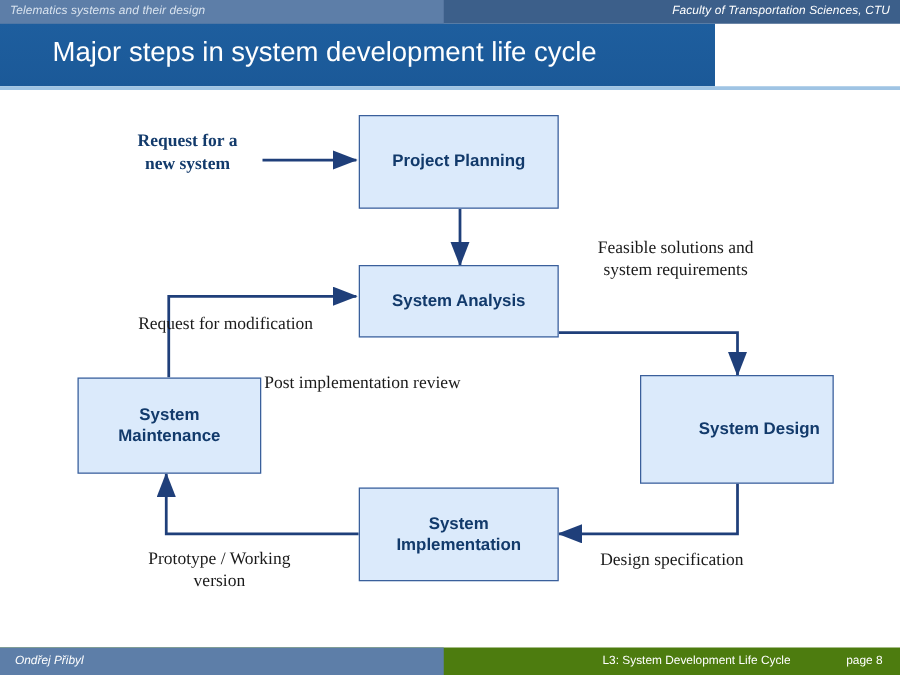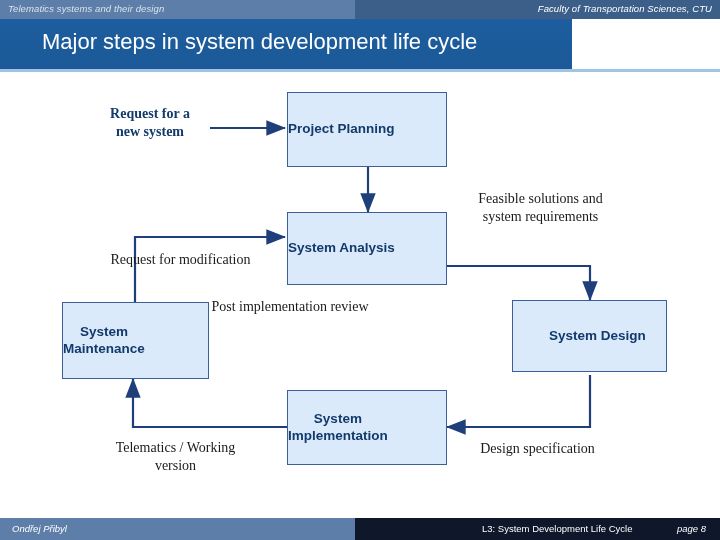--- a/index.html
+++ b/index.html
@@ -65,21 +65,21 @@
     left: 0; top: 69px;
     width: 720px; height: 3px;
     background: #9fc4e4;
   }
 
   
   .bottombar {
     position: absolute;
     left: 0; bottom: 0;
     width: 720px; height: 22px;
-    background: #0f172a;
+    background: #4d7c0f;
   }
   .bottombar .left-strip {
     position: absolute;
     left: 0; top: 0;
     width: 355px; height: 22px;
     background: #5d7ea8;
   }
   .bottombar .left-text {
     position: absolute;
     left: 12px; top: 5px;
@@ -90,21 +90,20 @@
   .bottombar .center-text {
     position: absolute;
     left: 482px; top: 5px;
     font-size: 9.5px;
     color: #ffffff;
   }
   .bottombar .page-text {
     position: absolute;
     right: 14px; top: 5px;
     font-size: 9.5px;
-    font-style: italic;
     color: #ffffff;
   }
 
   
   .canvas {
     position: absolute;
     left: 0; top: 72px;
     width: 720px; height: 446px;
   }
   .canvas svg {
@@ -112,20 +111,21 @@
     left: 0; top: 0;
   }
 
   .box {
     position: absolute;
     background: #dbeafb;
     border: 1px solid #3a5f9b;
     box-sizing: border-box;
     display: flex;
     align-items: center;
+    justify-content: center;
     text-align: center;
     color: #123a6b;
     font-weight: bold;
     font-size: 13.5px;
     line-height: 1.2;
   }
 
   .plabel {
     position: absolute;
     color: #1a1a1a;
@@ -174,25 +174,25 @@
       <path d="M 287 355 L 133 355 L 133 307"></path>
 
       <path d="M 135 230 L 135 165 L 285 165"></path>
     </g>
   </svg>
 
   <div class="box" style="left:287px; top:20px; width:160px; height:75px;">
     <span>Project Planning</span>
   </div>
 
-  <div class="box" style="left:287px; top:140px; width:160px; height:73px;">
+  <div class="box" style="left:287px; top:140px; width:160px; height:58px;">
     <span>System Analysis</span>
   </div>
 
-  <div class="box" style="left:512px; top:228px; width:155px; height:72px;padding-left:36px;">
+  <div class="box" style="left:512px; top:228px; width:155px; height:87px;padding-left:36px;">
     <span>System Design</span>
   </div>
 
   <div class="box" style="left:287px; top:318px; width:160px; height:75px; white-space:pre-line;">
     <span style="white-space:pre-line;">System
 Implementation</span>
   </div>
 
   <div class="box" style="left:62px; top:230px; width:147px; height:77px; white-space:pre-line;">
     <span style="white-space:pre-line;">System
@@ -202,21 +202,21 @@
   <div class="plabel bold" style="left:85px; top:33px; width:130px; white-space:pre-line;">Request for a
 new system</div>
 
   <div class="plabel" style="left:88px; top:135px; width:185px;margin-top:44px;">Request for modification</div>
 
   <div class="plabel" style="left:443px; top:118px; width:195px; white-space:pre-line;">Feasible solutions and
 system requirements</div>
 
   <div class="plabel" style="left:190px; top:226px; width:200px;">Post implementation review</div>
 
-  <div class="plabel" style="left:88px; top:367px; width:175px; white-space:pre-line;">Telematics / Working
+  <div class="plabel" style="left:88px; top:367px; width:175px; white-space:pre-line;">Prototype / Working
 version</div>
 
   <div class="plabel" style="left:455px; top:368px; width:165px;">Design specification</div>
 </div>
 
 <div class="bottombar">
   <div class="left-strip"></div>
   <div class="left-text">Ondřej Přibyl</div>
   <div class="center-text">L3: System Development Life Cycle</div>
   <div class="page-text">page 8</div>

